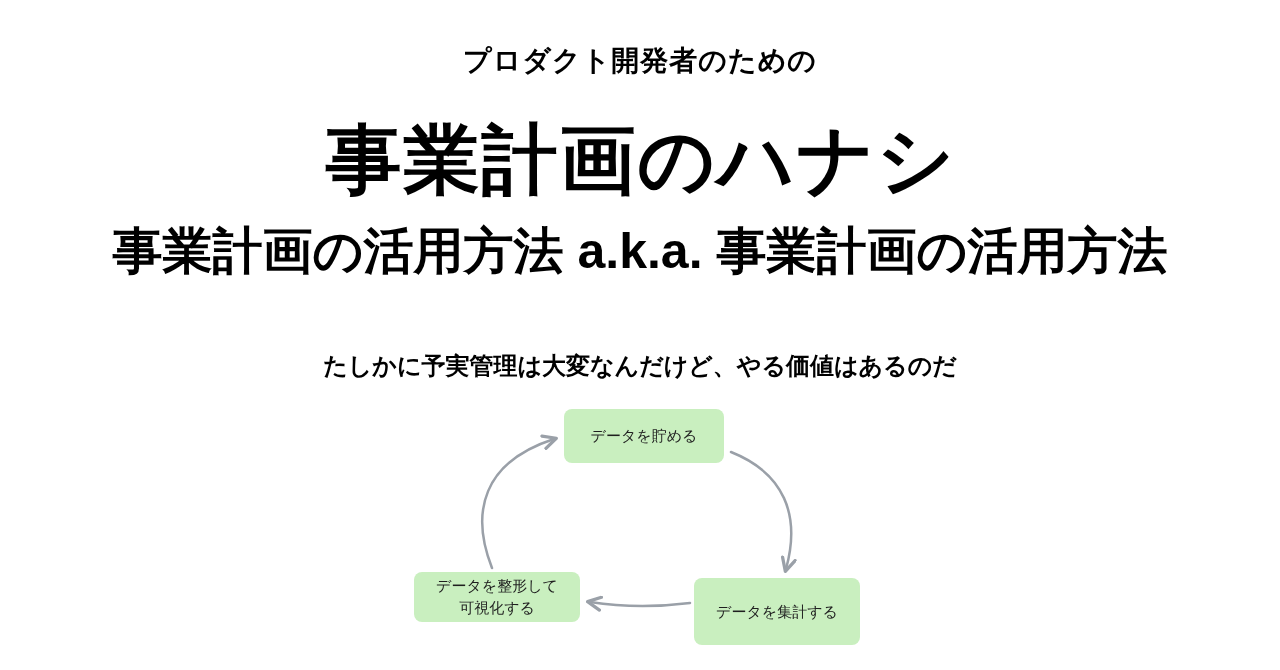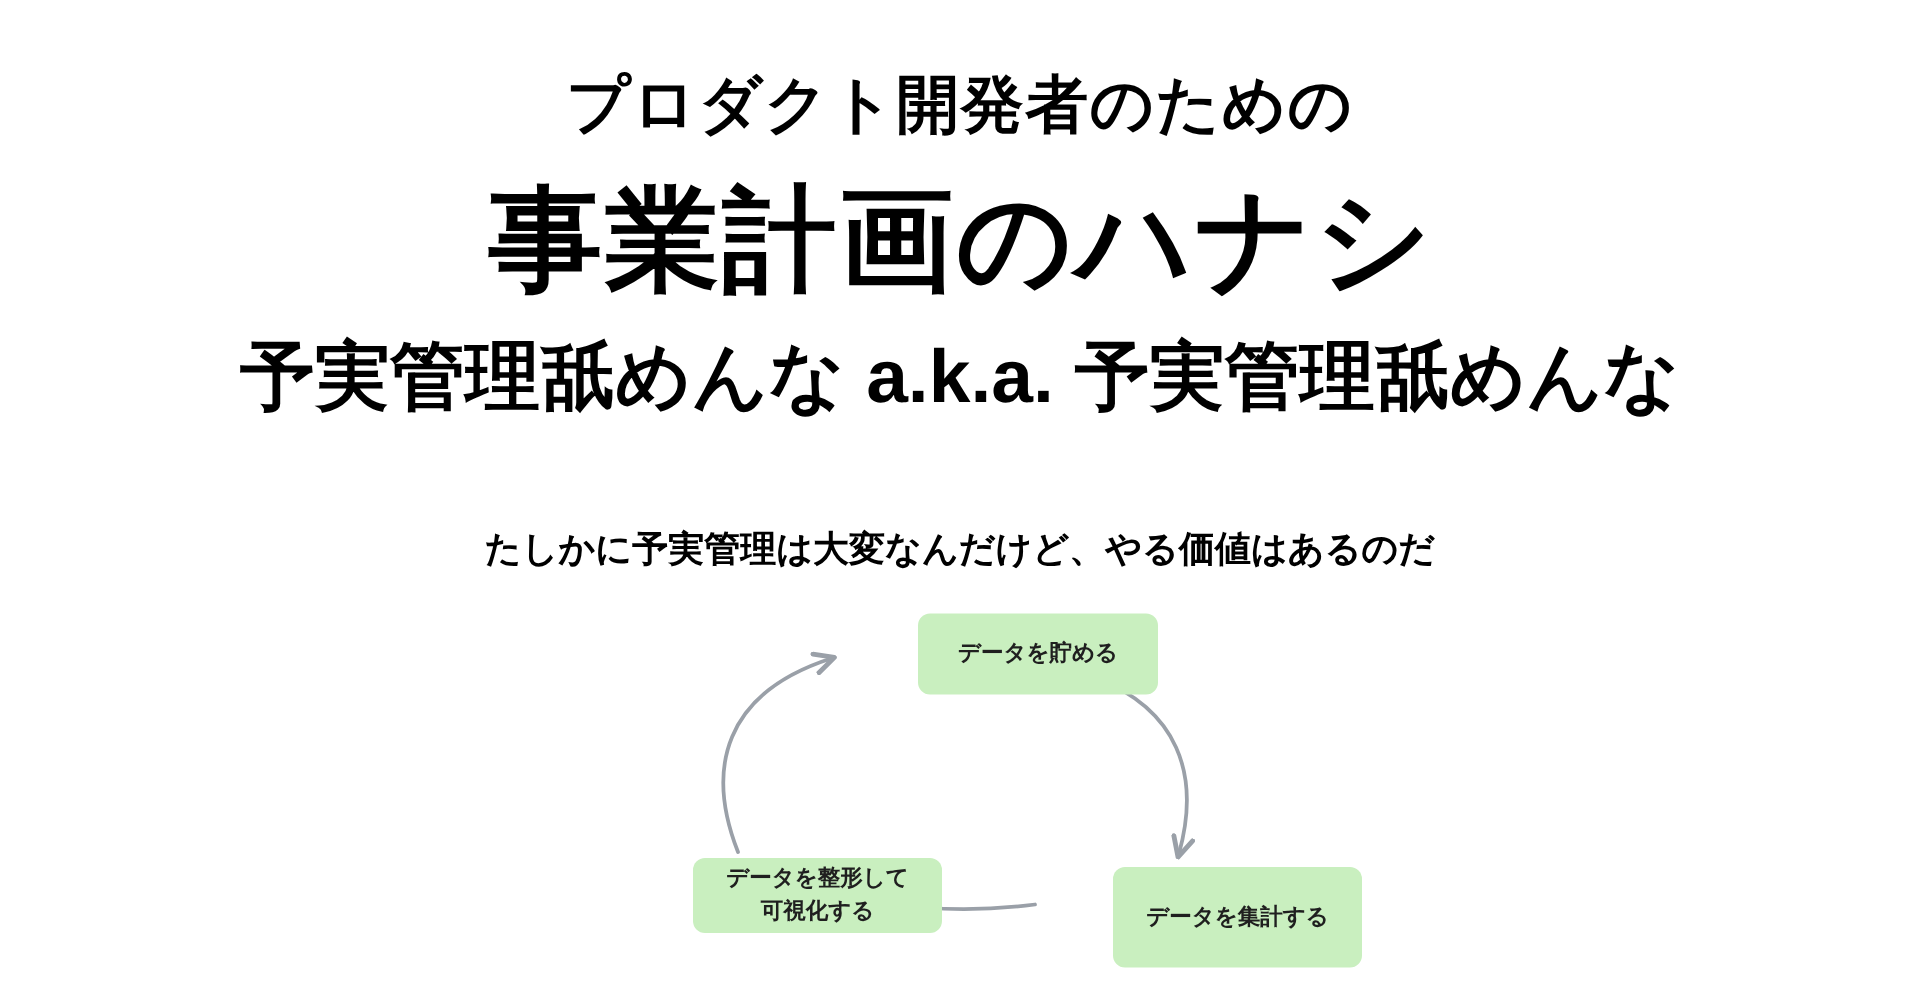--- a/index.html
+++ b/index.html
@@ -15,21 +15,21 @@
     position: relative;
     width: 1280px;
     height: 670px;
     overflow: hidden;
     background: var(--background, #ffffff);
   }
   .supertitle {
     position: absolute;
     top: 42px; left: 0; width: 100%;
     text-align: center;
-    font-size: 42px;
+    font-size: 28px;
     font-weight: bold;
     letter-spacing: 1px;
   }
   .title {
     position: absolute;
     top: 110px; left: 1px; width: 100%;
     text-align: center;
     font-size: 76px;
     font-weight: bold;
     letter-spacing: 2px;
@@ -66,37 +66,36 @@
   .node {
     position: absolute;
     background: var(--node-fill, #c9efbf);
     color: var(--node-text, #1f1f1f);
     border-radius: 8px;
     display: flex;
     align-items: center;
     justify-content: center;
     text-align: center;
     font-size: 15px;
-    font-weight: bold;
+    font-weight: normal;
     line-height: 1.45;
     white-space: pre-line;
-    margin-left: 48px;
   }
   .node-store     { left: 564px; top: 409px; width: 160px; height: 54px; }
   .node-aggregate { left: 694px; top: 578px; width: 166px; height: 67px; }
   .node-visualize { left: 414px; top: 572px; width: 166px; height: 50px; }
 </style>
 </head>
 <body>
 
 <div class="canvas">
 
   <div class="supertitle">プロダクト開発者のための</div>
   <div class="title">事業計画のハナシ</div>
-  <div class="subtitle">予実管理舐めんな a.k.a. 予実管理舐めんな</div>
+  <div class="subtitle">事業計画の活用方法 a.k.a. 事業計画の活用方法</div>
   <div class="caption">たしかに予実管理は大変なんだけど、やる価値はあるのだ</div>
 
   <div class="diagram">
 
     <svg class="arrows" width="1280" height="670" viewBox="0 0 1280 670" aria-hidden="true">
       <defs>
         <marker id="arrowhead" viewBox="0 0 10 10" refX="7.5" refY="5" markerWidth="6.5" markerHeight="6.5" orient="auto">
           <path class="arrowhead" d="M 1 1 L 9 5 L 1 9"></path>
         </marker>
       </defs>

